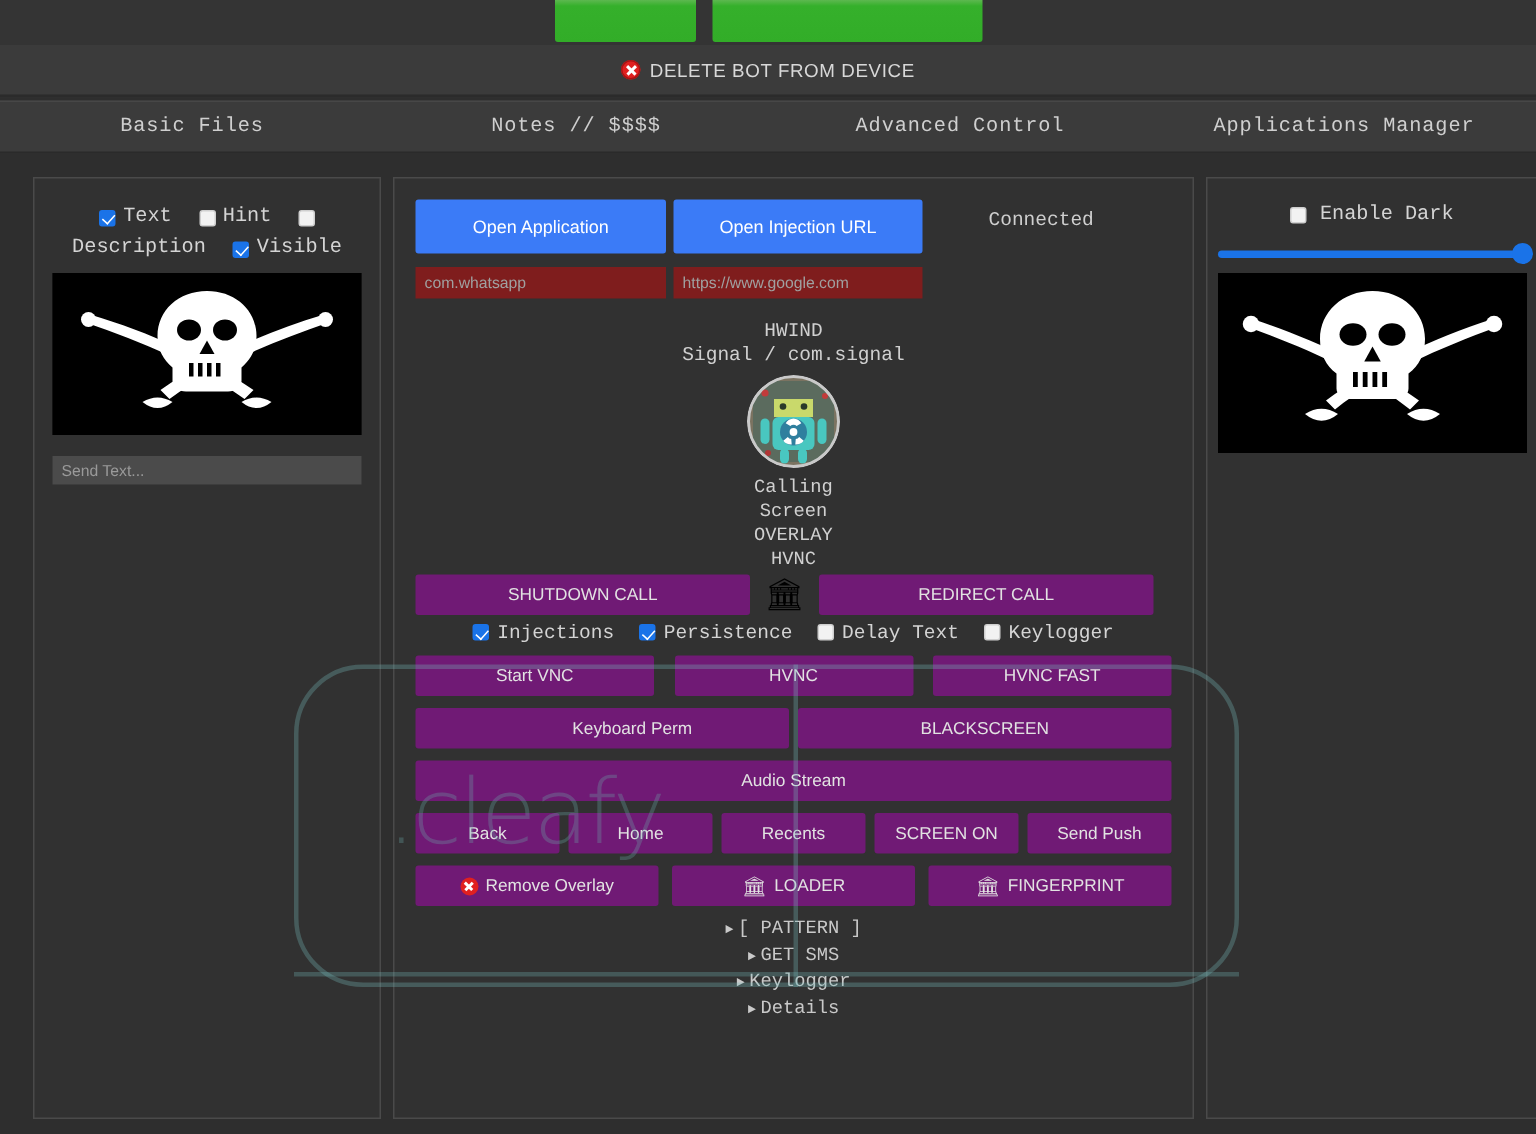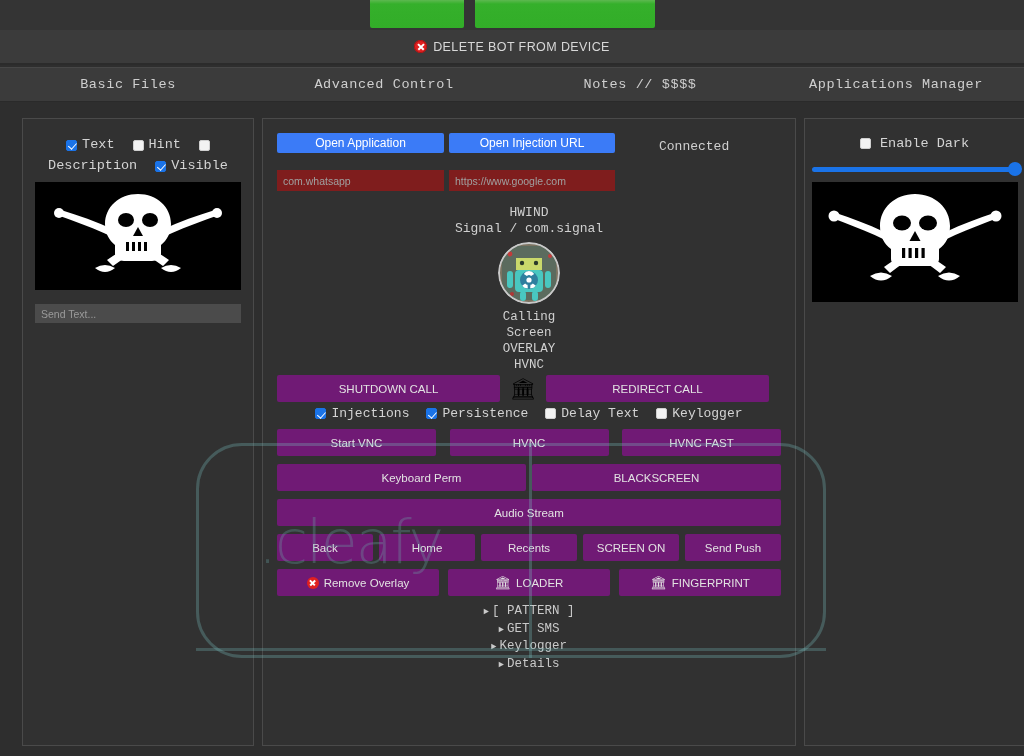--- a/index.html
+++ b/index.html
@@ -91,21 +91,21 @@
   .slider-wrap { margin:11px auto 0; width:206px; height:14px; position:relative; cursor:pointer; }
   .slider-track { position:absolute; left:0; top:4.5px; width:100%; height:5px;
                   background:#1a73e8; border-radius:3px; }
   .slider-knob { position:absolute; right:-4px; top:0; width:14px; height:14px;
                  border-radius:50%; background:#1a73e8; }
 
   
   .cc { padding:14px 14px 0 14px; position:relative; }
   .row { display:flex; }
   .bluebtn {
-    height:20px; background:#3b7bf7; color:#fff; border:none; border-radius:2px;
+    height:36px; background:#3b7bf7; color:#fff; border:none; border-radius:2px;
     font-size:12px; font-family:"Liberation Sans",sans-serif; cursor:pointer;text-align:center;
   }
   .bb1 { width:167px; }
   .bb2 { width:166px; margin-left:5px; }
   .status {
     font-family:"Liberation Mono","DejaVu Sans Mono",monospace;
     color:#cfcfcf; font-size:13px; margin-left:44px; line-height:28px;
   }
   .inp {
     height:21px; background:#7f1d1d; border:none; color:#a0a0a0;
@@ -197,22 +197,22 @@
     <div class="greenbtn g2"></div>
   </div>
 
   <div class="deletebar">
     <span class="del-ico"></span>
     <span class="del-text">DELETE BOT FROM DEVICE</span>
   </div>
 
   <div class="tabbar">
     <div class="tab">Basic Files</div>
+    <div class="tab">Notes // $$$$</div>
     <div class="tab">Advanced Control</div>
-    <div class="tab">Notes // $$$$</div>
     <div class="tab">Applications Manager</div>
   </div>
 
   <div class="col col-left">
     <div class="chk-rows">
       <div class="chkline">
         <span class="cbox on"></span>
         <span>Text</span>
         <span class="chk-gap"></span>
         <span class="cbox"></span>

